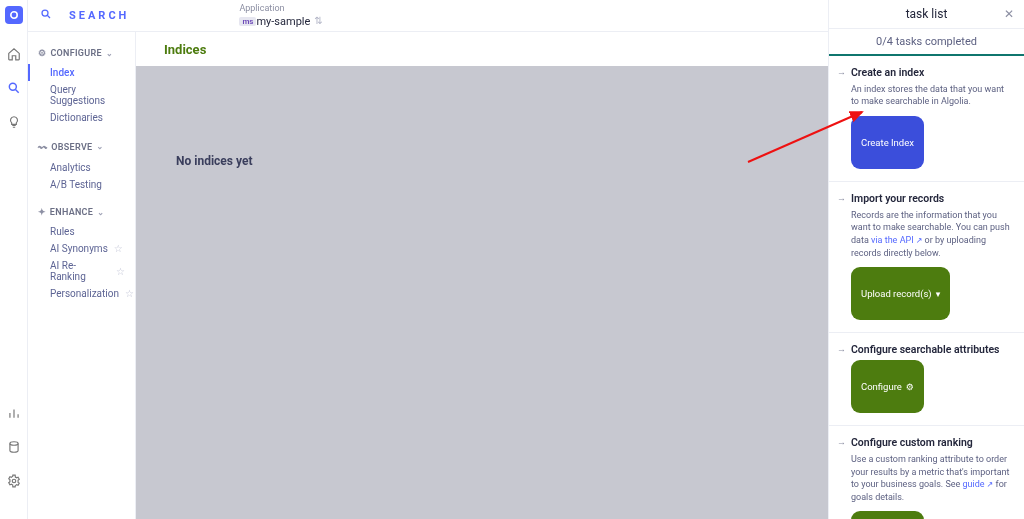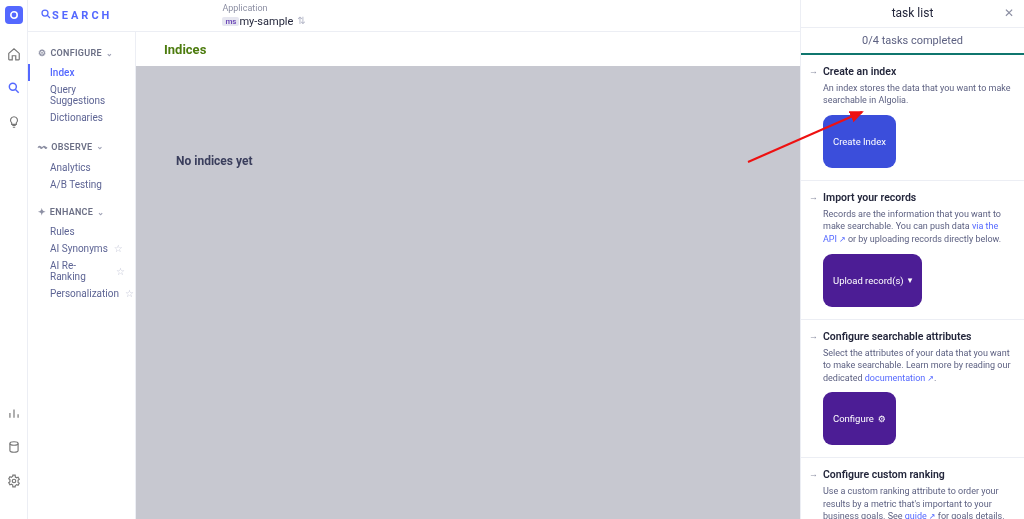--- a/index.html
+++ b/index.html
@@ -7,21 +7,21 @@
 
 
 .rail { position: absolute; left: 0; top: 0; width: 28px; height: 100%; background: #fff; border-right: 1px solid #eceef4; display: flex; flex-direction: column; align-items: center; padding-top: 6px; }
 .rail .logo { width: 18px; height: 18px; border-radius: 4px; background: #5468ff; display: flex; align-items: center; justify-content: center; color: #fff; font-size: 10px; margin-bottom: 22px; }
 .rail .ri { width: 16px; height: 16px; margin-bottom: 18px; color: #777; display: flex; align-items: center; justify-content: center; cursor: pointer; }
 .rail .ri.active { color: #5468ff; }
 .rail .bottom { margin-top: auto; padding-bottom: 12px; display: flex; flex-direction: column; align-items: center; }
 
 
 .header { position: absolute; left: 28px; top: 0; right: 0; height: 32px; border-bottom: 1px solid #eceef4; display: flex; align-items: center; padding: 0 12px; }
-.brand { color: #5468ff; font-weight: 700; letter-spacing: 3px; font-size: 11px; display: flex; align-items: center; gap: 0; }
+.brand { color: #5468ff; font-weight: 700; letter-spacing: 3px; font-size: 11px; display: flex; align-items: center; gap: 17px; }
 .brand .bicon { font-size: 12px; }
 .appblock { margin-left: 110px; display: flex; flex-direction: column; line-height: 1.2; }
 .appblock .label { font-size: 9px; color: #8c8fa3; }
 .appblock .val { display: flex; align-items: center; font-size: 11px; margin-top: 1px; }
 .appblock .tag { background: #e6e6f0; color: #6e4bb8; font-size: 8px; padding: 0 3px; border-radius: 2px; font-weight: 600; }
 .appblock .sw { color: #b0b3c5; font-size: 10px; margin-left: 4px; cursor: pointer; }
 
 
 .sidebar { position: absolute; left: 28px; top: 32px; width: 108px; bottom: 0; background: #fff; border-right: 1px solid #eceef4; padding: 16px 10px; font-size: 10px; }
 .sidebar .sec { color: #6b6f85; font-weight: 600; font-size: 9px; letter-spacing: 0.3px; display: flex; align-items: center; gap: 4px; margin-bottom: 6px; cursor: pointer; }
@@ -33,34 +33,34 @@
 .sidebar .item .star { color: #c0c3d5; font-size: 10px; margin-left: 2px; }
 
 
 .main { position: absolute; left: 136px; top: 32px; right: 188px; bottom: 0; background: #c7c8d0; }
 .main .pageh { background: #fff; height: 34px; display: flex; align-items: center; padding: 0 28px; font-weight: 700; font-size: 13px; color: #4d7c0f; }
 .main .empty { padding: 88px 40px; max-width: 420px; }
 .main .empty h2 { font-size: 12px; font-weight: 700; color: #3a3e5c; margin-bottom: 10px; }
 .main .empty p { font-size: 11px; color: #5d6182; line-height: 1.5; }
 
 
-.panel { position: absolute; right: 0; top: 0; width: 224px; height: 100%; background: #fff; border-left: 1px solid #eceef4; display: flex; flex-direction: column; font-size: 10px; }
+.panel { position: absolute; right: 0; top: 0; width: 196px; height: 100%; background: #fff; border-left: 1px solid #eceef4; display: flex; flex-direction: column; font-size: 10px; }
 .panel .phead { height: 32px; display: flex; align-items: center; justify-content: center; position: relative; font-size: 12px; color: #23263b; border-bottom: 1px solid #eceef4; }
 .panel .phead .close { position: absolute; right: 10px; color: #8c8fa3; cursor: pointer; font-size: 12px; }
 .panel .progress { padding: 6px 12px; font-size: 11px; color: #5d6182; border-bottom: 2px solid #0f766e; text-align: center; }
 .panel .tasks { overflow-y: auto; }
 .panel .task { padding: 10px 12px 12px 22px; border-bottom: 1px solid #eceef4; position: relative; }
 .panel .task .ar { position: absolute; left: 8px; top: 11px; color: #8c8fa3; font-size: 9px; }
 .panel .task .ttitle { font-size: 10.5px; font-weight: 600; color: #23263b; margin-bottom: 4px; }
 .panel .task .tdesc { font-size: 9px; color: #5d6182; line-height: 1.4; margin-bottom: 8px; }
 .panel .task .tdesc a { color: #5468ff; text-decoration: none; }
 .panel .task .ext { font-size: 8px; }
 .panel .task button { border: none; border-radius: 9px; padding: 21px 10px; font-size: 9.5px; cursor: pointer; display: inline-flex; align-items: center; gap: 4px; }
 .panel .task button.primary { background: #3b4edb; color: #fff; }
-.panel .task button.disabled { background: #4c1d95; color: #fff; cursor: default; }
+.panel .task button.disabled { background: #4d7c0f; color: #fff; cursor: default; }
 .panel .task button .bic { font-size: 9px; }
 
 
 .arrow { position: absolute; pointer-events: none; z-index: 50; }
 </style>
 </head>
 <body>
 
 <div class="rail">
   <div class="logo">
@@ -197,21 +197,21 @@
   </div>
   <div class="progress">0/4 tasks completed</div>
   <div class="tasks" id="tasks-root">
       <div class="task"><span class="ar">→</span><div class="ttitle">Create an index</div><div class="tdesc"><span>An index stores the data that you want to make searchable in Algolia.</span></div><button class="primary">
           <span>Create Index</span>
         </button></div>
       <div class="task"><span class="ar">→</span><div class="ttitle">Import your records</div><div class="tdesc"><span>Records are the information that you want to make searchable. You can push data </span><a href="#">via the API<span class="ext"> ↗</span></a><span> or by uploading records directly below.</span></div><button class="disabled">
           <span>Upload record(s)</span>
           <span class="bic">▾</span>
         </button></div>
-      <div class="task"><span class="ar">→</span><div class="ttitle">Configure searchable attributes</div><div class="tdesc"><span>Select the attributes of your data that you want to make searchable. Learn more by reading our dedicated </span><a href="#">documentation<span class="ext"> ↗</span></a><span>.</span></div><button class="disabled">
+      <div class="task"><span class="ar">→</span><div class="ttitle">Configure searchable attributes</div><button class="disabled">
           <span>Configure</span>
           <span class="bic">⚙</span>
         </button></div>
       <div class="task"><span class="ar">→</span><div class="ttitle">Configure custom ranking</div><div class="tdesc"><span>Use a custom ranking attribute to order your results by a metric that's important to your business goals. See </span><a href="#">guide<span class="ext"> ↗</span></a><span> for goals details.</span></div><button class="disabled">
           <span>Configure</span>
           <span class="bic">⚙</span>
         </button></div>
     </div>
 </div>
 

